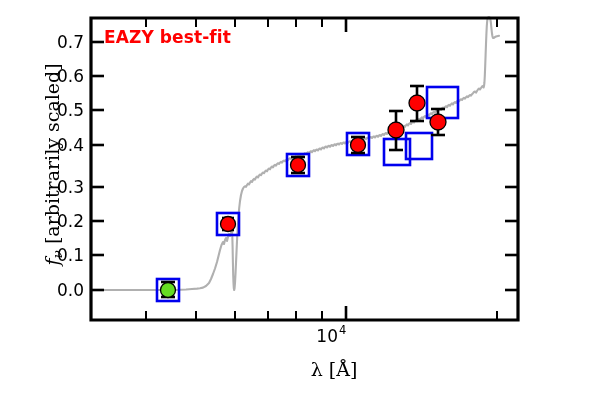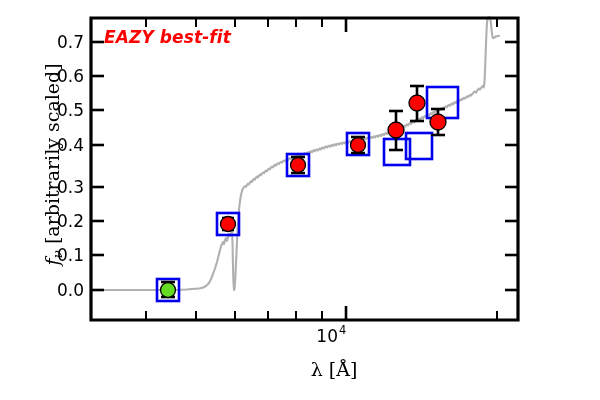--- a/index.html
+++ b/index.html
@@ -70,21 +70,20 @@
   #annotation-label {
     position: absolute;
     left: 104px;
     top: 27px;
     font-family: "DejaVu Sans", sans-serif;
     font-size: 17px;
     font-weight: bold;
     color: #ff0000;
     white-space: nowrap;
     letter-spacing: 0.1px;
-    font-style: italic;
   }
   #ylabel {
     position: absolute;
     left: -72px;
     top: 152px;
     width: 250px;
     text-align: center;
     transform: rotate(-90deg);
     font-family: "DejaVu Serif", serif;
     font-size: 19px;

